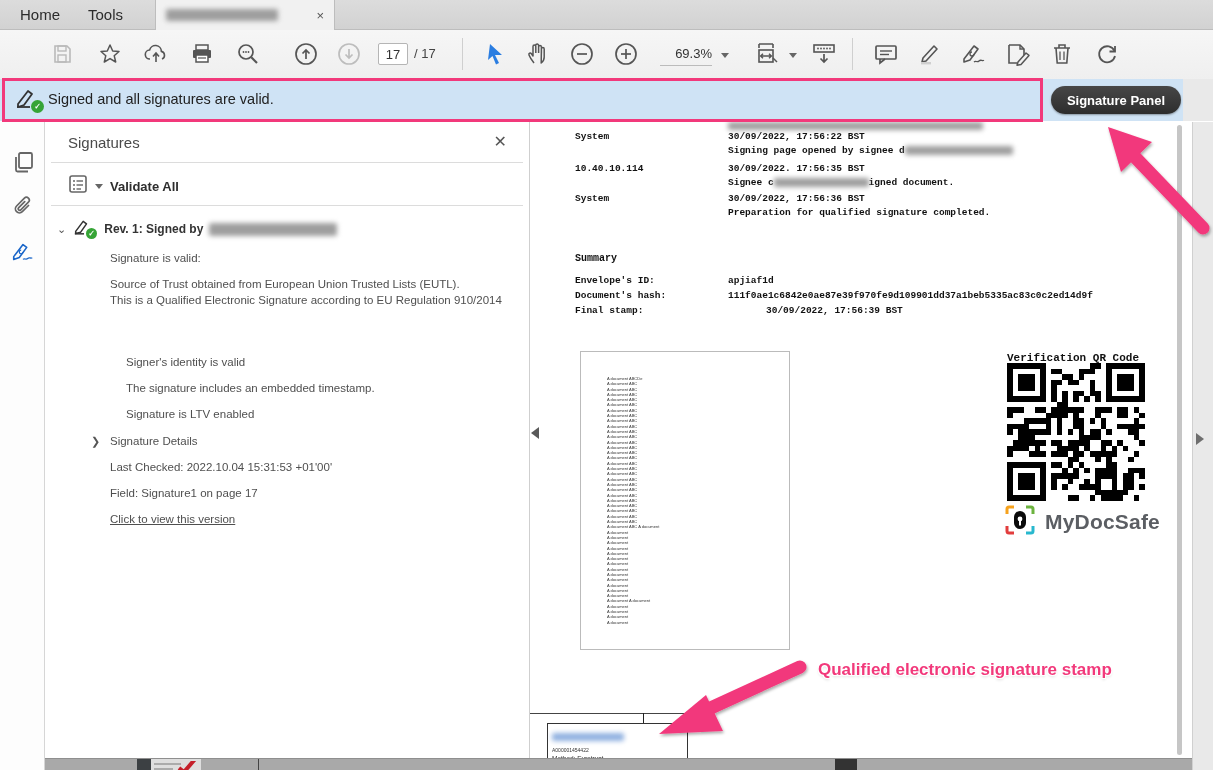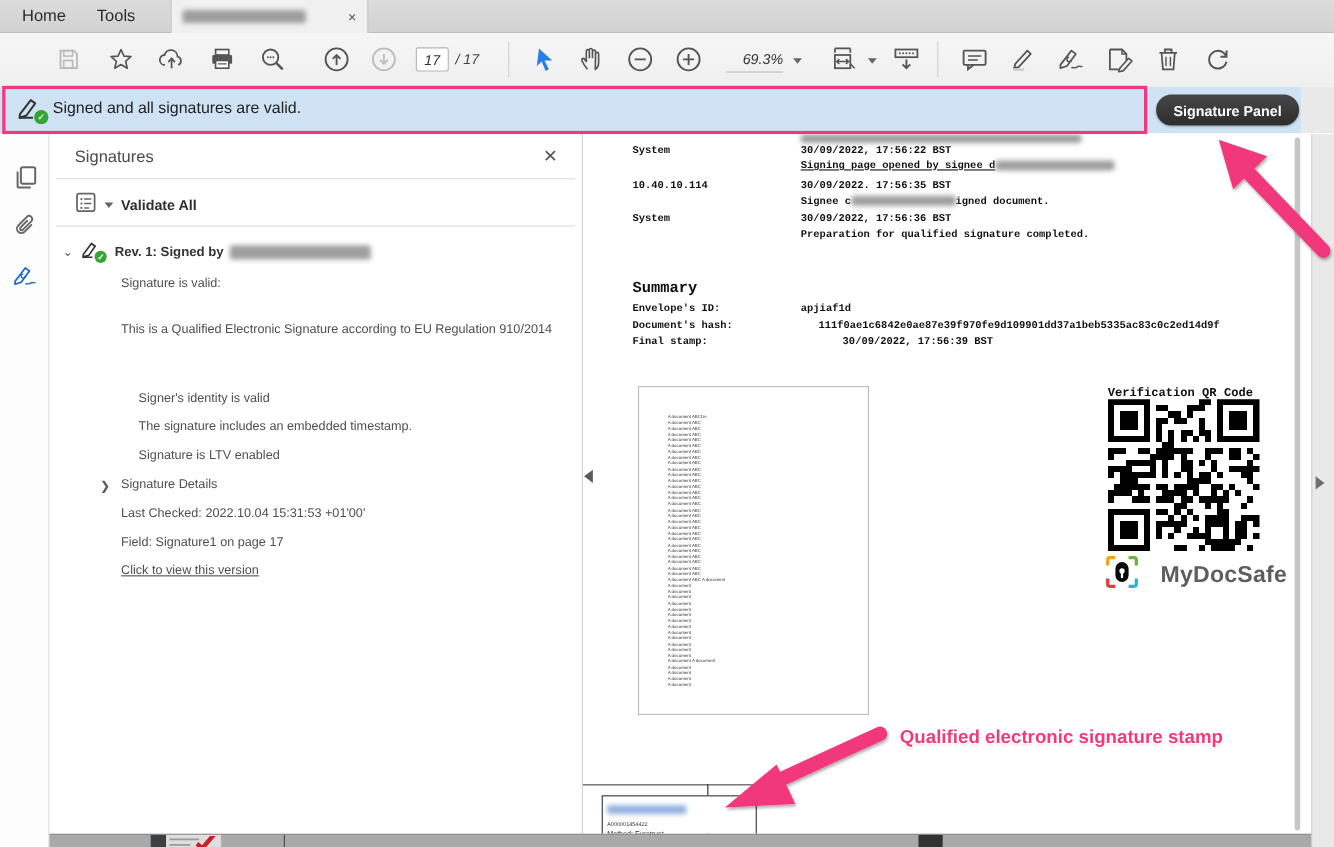--- a/index.html
+++ b/index.html
@@ -11,21 +11,21 @@
   .tabbar { position:absolute; left:0; top:0; width:1213px; height:30px;
             background:linear-gradient(#dcdcdc,#d2d2d2); border-bottom:1px solid #bdbdbd; }
   .tab-link { position:absolute; top:0; height:30px; line-height:30px; font-size:15px; color:#2b2b2b; padding:0 12px; cursor:pointer; }
   .doc-tab { position:absolute; left:155px; top:0; width:180px; height:30px; background:#f1f1f1;
              border-left:1px solid #bdbdbd; border-right:1px solid #bdbdbd; display:flex; align-items:center; padding:0 10px; }
   .blur-block { background:#9e9e9e; filter:blur(2.5px); border-radius:2px; display:inline-block; }
   .tab-close { margin-left:auto; color:#555; font-size:13px; cursor:pointer; line-height:1; }
 
   
   .toolbar { position:absolute; left:0; top:30px; width:1213px; height:51px;
-             background:linear-gradient(#f6f6f6,#efefef); border-bottom:1px solid #c9c9c9;font-style:italic; }
+             background:linear-gradient(#f6f6f6,#efefef); border-bottom:1px solid #c9c9c9; }
   .tbi { position:absolute; top:10px; width:28px; height:28px; display:flex; align-items:center; justify-content:center; cursor:pointer; }
   .tbi svg { display:block; }
   .tb-sep { position:absolute; top:8px; width:1px; height:32px; background:#cfcfcf; }
   .page-box { position:absolute; top:13px; left:378px; width:30px; height:22px; border:1px solid #b5b5b5; border-radius:2px;
               background:#fff; text-align:center; font-size:13px; color:#333; line-height:22px; }
   .page-total { position:absolute; top:13px; left:414px; font-size:13px; color:#444; line-height:22px; }
   .zoom-val { position:absolute; top:13px; left:660px; width:52px; text-align:right; font-size:13px; color:#333;
               line-height:22px; border-bottom:1px solid #bbb; }
   .caret { width:0; height:0; border-left:4px solid transparent; border-right:4px solid transparent; border-top:5px solid #666; }
 
@@ -54,26 +54,26 @@
   .sp-line { position:absolute; left:65px; font-size:11.5px; color:#4f4f4f; }
   .sp-line.ind { left:81px; }
   .sp-chevron { position:absolute; left:46px; color:#555; font-size:11px; }
   .sp-link { text-decoration:underline; cursor:pointer; }
 
   
   .docarea { position:absolute; left:530px; top:122px; width:655px; height:636px; background:#fff; overflow:hidden; }
   .mono { font-family:"Liberation Mono","DejaVu Sans Mono",monospace; font-weight:bold; color:#111; font-size:9.5px; line-height:1.45; white-space:pre; }
   .log-src { position:absolute; left:45px; }
   .log-col { position:absolute; left:198px; }
-  .sum-title { position:absolute; left:45px; font-size:14px; }
+  .sum-title { position:absolute; left:45px; font-size:10px; }
   .thumb-box { position:absolute; left:50px; top:229px; width:210px; height:299px; border:1px solid #bbb; background:#fff; overflow:hidden; }
   .thumb-lines { position:absolute; left:26px; top:24px; font-size:4px; line-height:5.3px; color:#333; font-family:"Liberation Sans",sans-serif; }
   .qr-title { position:absolute; left:477px; top:229px; font-size:11px; }
   .qr-box { position:absolute; left:477px; top:241px; width:138px; height:138px; background:#fff; }
-  .mds-logo { position:absolute; left:474px; top:382px; display:flex; align-items:center; gap:19px; }
+  .mds-logo { position:absolute; left:474px; top:382px; display:flex; align-items:center; gap:9px; }
   .mds-text { font-size:21px; font-weight:bold; color:#5b5e63; letter-spacing:.2px; }
   .annotation { position:absolute; left:288px; top:538px; font-size:17px; font-weight:bold; color:#f2397b;
                 text-shadow:-1px -1px 0 #fff, 1px -1px 0 #fff, -1px 1px 0 #fff, 1px 1px 0 #fff, 0 2px 3px rgba(0,0,0,.15); }
   .tline-h { position:absolute; left:0; top:591px; width:157px; height:1px; background:#444; }
   .tline-v { position:absolute; left:113px; top:591px; width:1px; height:45px; background:#222; }
   .stamp-box { position:absolute; left:17px; top:601px; width:141px; height:45px; border:1px solid #333; background:#fff; padding:3px 4px; }
   .stamp-id { font-size:5px; color:#333; margin-top:2px; font-family:"Liberation Sans",sans-serif; }
   .stamp-method { font-size:6.5px; color:#333; margin-top:2px; }
 
   
@@ -349,51 +349,52 @@
         <svg width="24" height="20" viewBox="0 0 28 24">
             <path d="M4 16L13 4l4 3-7 10-6 1.6z" fill="none" stroke="#333" stroke-width="1.8" stroke-linejoin="round"></path>
             <path d="M3 19h11" stroke="#333" stroke-width="1.8"></path>
           </svg>
         <span class="green-badge" style="left:14px; top:10px;">✓</span>
       </span>
       <span class="rev-label">Rev. 1: Signed by</span>
       <span class="blur-block" style="width:128px; height:13px;"></span>
     </div>
     <div class="sp-line" style="top:130px;">Signature is valid:</div>
+    <div class="sp-line" style="top:156px;">Source of Trust obtained from European Union Trusted Lists (EUTL).</div>
     <div class="sp-line" style="top:172px;">This is a Qualified Electronic Signature according to EU Regulation 910/2014</div>
     <div class="sp-line ind" style="top:234px;">Signer's identity is valid</div>
     <div class="sp-line ind" style="top:260px;">The signature includes an embedded timestamp.</div>
     <div class="sp-line ind" style="top:286px;">Signature is LTV enabled</div>
     <div class="sp-chevron" style="top:313px;">❯</div>
     <div class="sp-line" style="top:313px;">Signature Details</div>
     <div class="sp-line" style="top:339px;">Last Checked: 2022.10.04 15:31:53 +01'00'</div>
     <div class="sp-line" style="top:365px;">Field: Signature1 on page 17</div>
     <div class="sp-line sp-link" style="top:391px;">Click to view this version</div>
   </div>
 
   <div class="docarea">
     <span class="blur-block" style="position:absolute; left:198px; top:0px; width:255px; height:8px;"></span>
 
     <div class="mono log-src" style="top:8px;">System</div>
     <div class="mono log-col" style="top:8px;">30/09/2022, 17:56:22 BST</div>
-    <div class="mono log-col" style="top:22px;text-decoration:underline;"><span>Signing page opened by signee d</span><span class="blur-block" style="width:108px; height:9px; vertical-align:middle;"></span><span></span></div>
+    <div class="mono log-col" style="top:22px;"><span>Signing page opened by signee d</span><span class="blur-block" style="width:108px; height:9px; vertical-align:middle;"></span><span></span></div>
 
     <div class="mono log-src" style="top:40px;">10.40.10.114</div>
     <div class="mono log-col" style="top:40px;">30/09/2022. 17:56:35 BST</div>
     <div class="mono log-col" style="top:54px;"><span>Signee c</span><span class="blur-block" style="width:95px; height:9px; vertical-align:middle;"></span><span>igned document.</span></div>
 
     <div class="mono log-src" style="top:70px;">System</div>
     <div class="mono log-col" style="top:70px;">30/09/2022, 17:56:36 BST</div>
     <div class="mono log-col" style="top:84px;">Preparation for qualified signature completed.</div>
 
     <div class="mono sum-title" style="top:130px;">Summary</div>
     <div class="mono log-src" style="top:152px;">Envelope's ID:</div>
     <div class="mono log-col" style="top:152px;text-align:center;">apjiaf1d</div>
     <div class="mono log-src" style="top:167px;">Document's hash:</div>
-    <div class="mono log-col" style="top:167px;margin-left:16px;">111f0ae1c6842e0ae87e39f970fe9d109901dd37a1beb5335ac83c0c2ed14d9f</div>
+    <div class="mono log-col" style="top:167px;">111f0ae1c6842e0ae87e39f970fe9d109901dd37a1beb5335ac83c0c2ed14d9f</div>
     <div class="mono log-src" style="top:182px;">Final stamp:</div>
     <div class="mono log-col" style="top:182px;margin-left:38px;">30/09/2022, 17:56:39 BST</div>
 
     <div class="thumb-box">
       <div class="thumb-lines" id="thumb-lines">
           <div>A document ABCDe</div>
           <div>A document ABC</div>
           <div>A document ABC</div>
           <div>A document ABC</div>
           <div>A document ABC</div>

